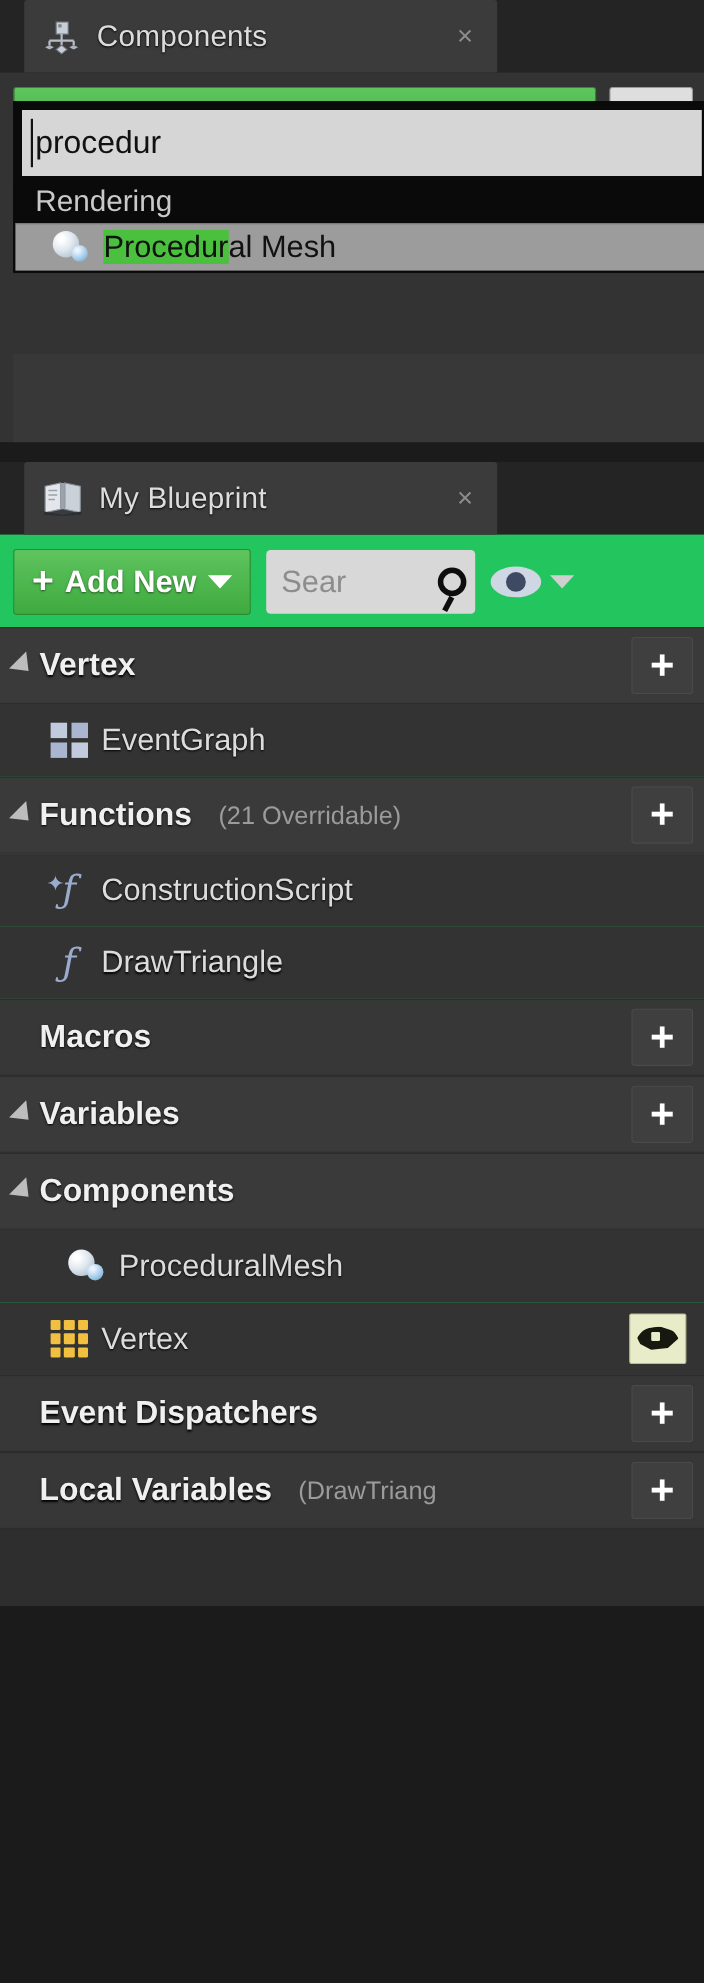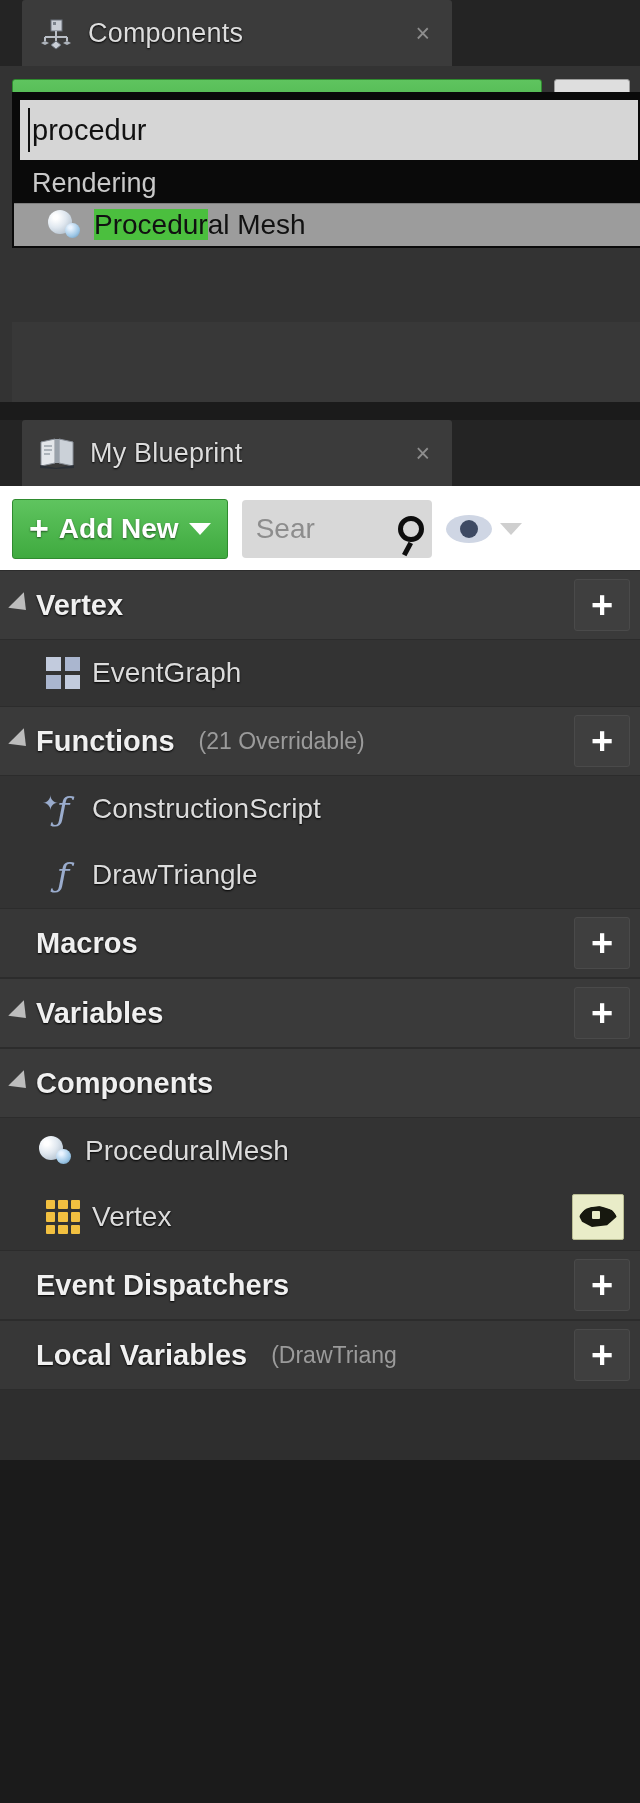--- a/index.html
+++ b/index.html
@@ -170,21 +170,21 @@
     position: absolute; left: 17px; top: 13px;
     width: 15px; height: 15px; border-radius: 50%;
     background: radial-gradient(circle at 35% 30%, #eaf4ff 10%, #9ec7e6 60%, #5f8fb5 100%);
   }
   .comp-empty { position: absolute; left: 12px; right: 0; top: 322px; bottom: 0; background: #383838; }
 
   .panel-gap { height: 18px; background: #1b1b1b; }
 
   
   #myblueprint-panel {
-    background: #ffffff;
+    background: #22c55e;
     position: relative;
   }
   .mb-toolbar {
     display: flex;
     align-items: center;
     gap: 14px;
     padding: 14px 10px 12px 12px;
     height: 84px;
   }
   #add-new-btn { padding: 0 16px; }
@@ -285,21 +285,21 @@
     gap: 12px;
     padding-left: 46px;
     background: #333333;
     position: relative;
   }
   .item-row .label {
     color: #dcdcdc;
     font-size: 28px;
     text-shadow: 0 1px 2px #000;
   }
-  .item-row.indent2 { padding-left: 39px; }
+  .item-row.indent2 { padding-left: 62px; }
 
   
   .graph-icon {
     width: 34px; height: 32px;
     display: grid;
     grid-template-columns: 1fr 1fr;
     grid-template-rows: 1fr 1fr;
     gap: 4px;
   }
   .graph-icon i { background: #aab6cf; display: block; }

